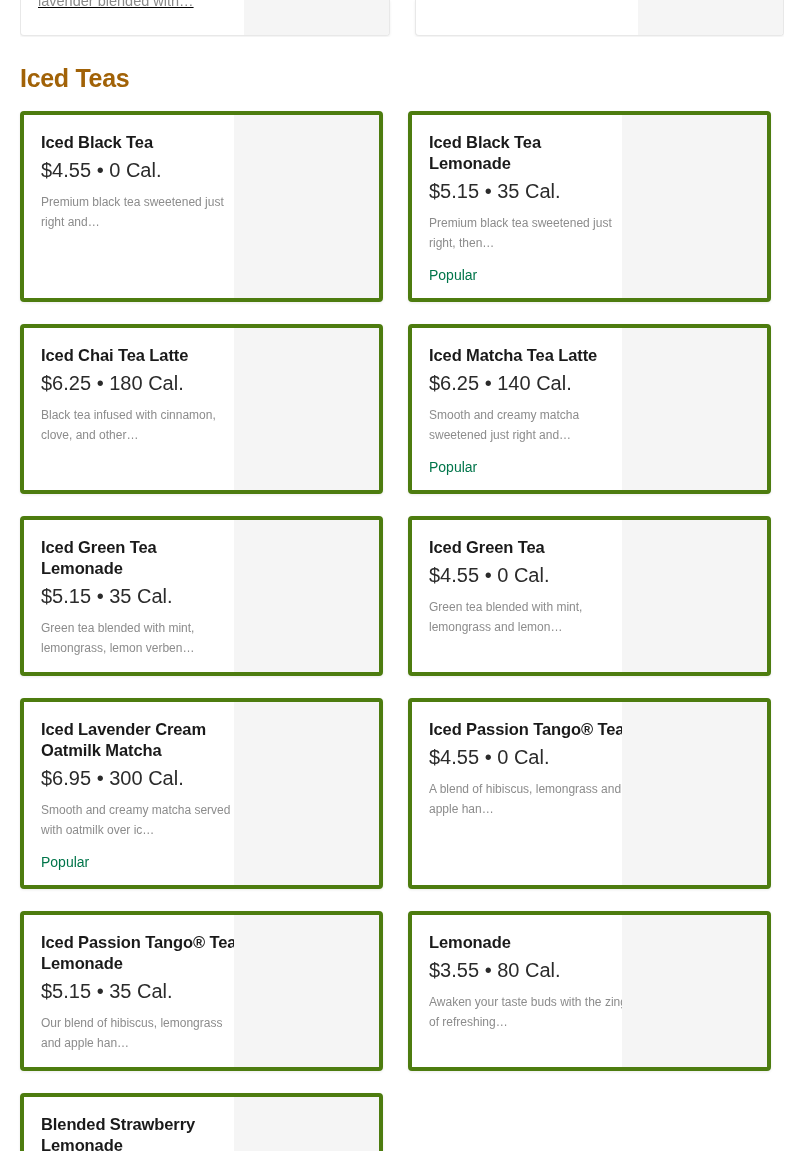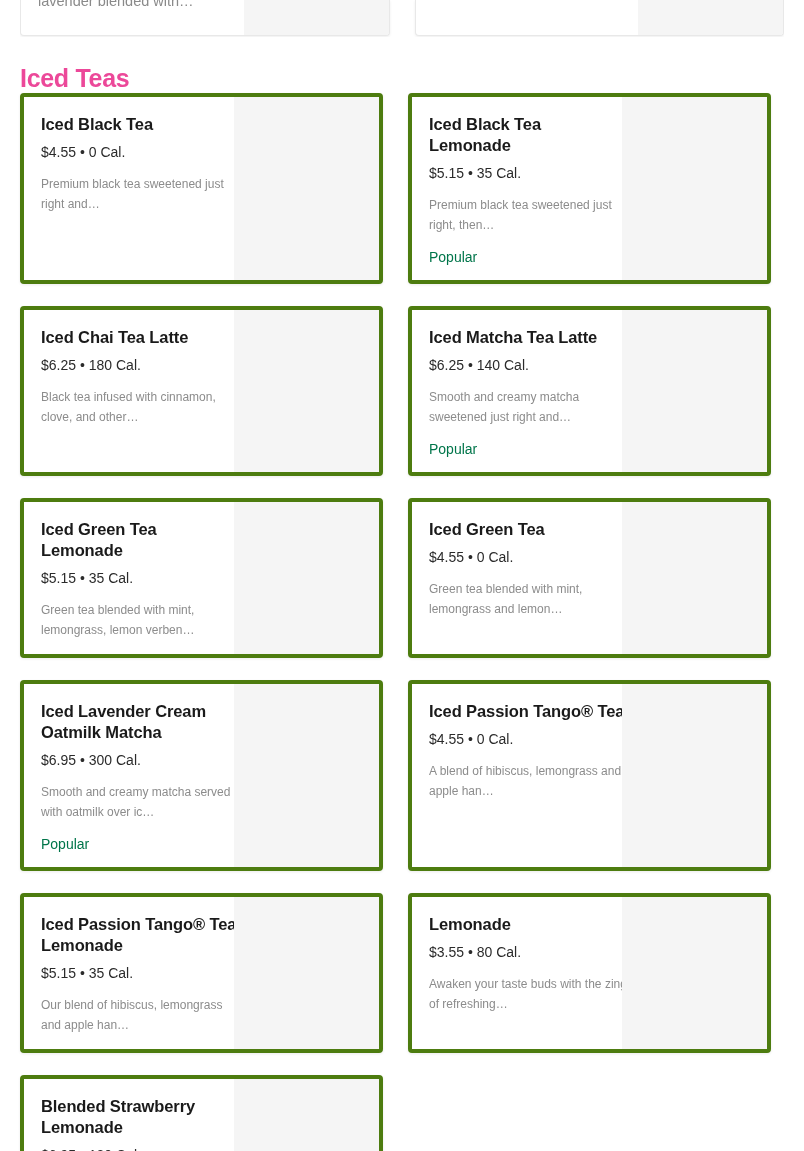--- a/index.html
+++ b/index.html
@@ -28,20 +28,21 @@
   .partial-card {
     position: relative;
     width: 392px;
     background: #ffffff;
     border: 1px solid #e8e8e8;
     border-top: none;
     border-radius: 0 0 4px 4px;
     box-shadow: 0 1px 3px rgba(0,0,0,0.07);
     height: 36px;
     overflow: hidden;
+    text-decoration: underline;
   }
   .partial-card .desc {
     font-size: 14.5px;
     line-height: 20px;
     color: #8a8a8a;
     padding: 0 17px;
     margin-top: -9px;
     width: 215px;
   }
   .partial-card .img {
@@ -52,22 +53,23 @@
     height: 36px;
     background: #f5f5f5;
   }
   .partial-card.empty .img { background: #f5f5f5; }
 
   
   .section-heading {
     font-size: 25px;
     font-weight: bold;
     letter-spacing: -0.3px;
-    color: #ec4899;
+    color: #a16207;
     margin-top: 27px;
+    margin-bottom: 18px;
     padding-left: 0;
   }
 
   
   .grid {
     display: grid;
     grid-template-columns: 363px 363px;
     column-gap: 25px;
     row-gap: 22px;
   }
@@ -94,21 +96,21 @@
     background: #f5f5f5;
   }
   .card .title {
     font-size: 16.5px;
     line-height: 21px;
     font-weight: bold;
     color: #1a1a1a;
     letter-spacing: -0.1px;
   }
   .card .price {
-    font-size: 14px;
+    font-size: 20px;
     line-height: 18px;
     color: #2b2b2b;
     margin-top: 8px;
   }
   .card .desc {
     font-size: 12px;
     line-height: 20px;
     color: #8c8c8c;
     margin-top: 13px;
     max-height: 40px;

